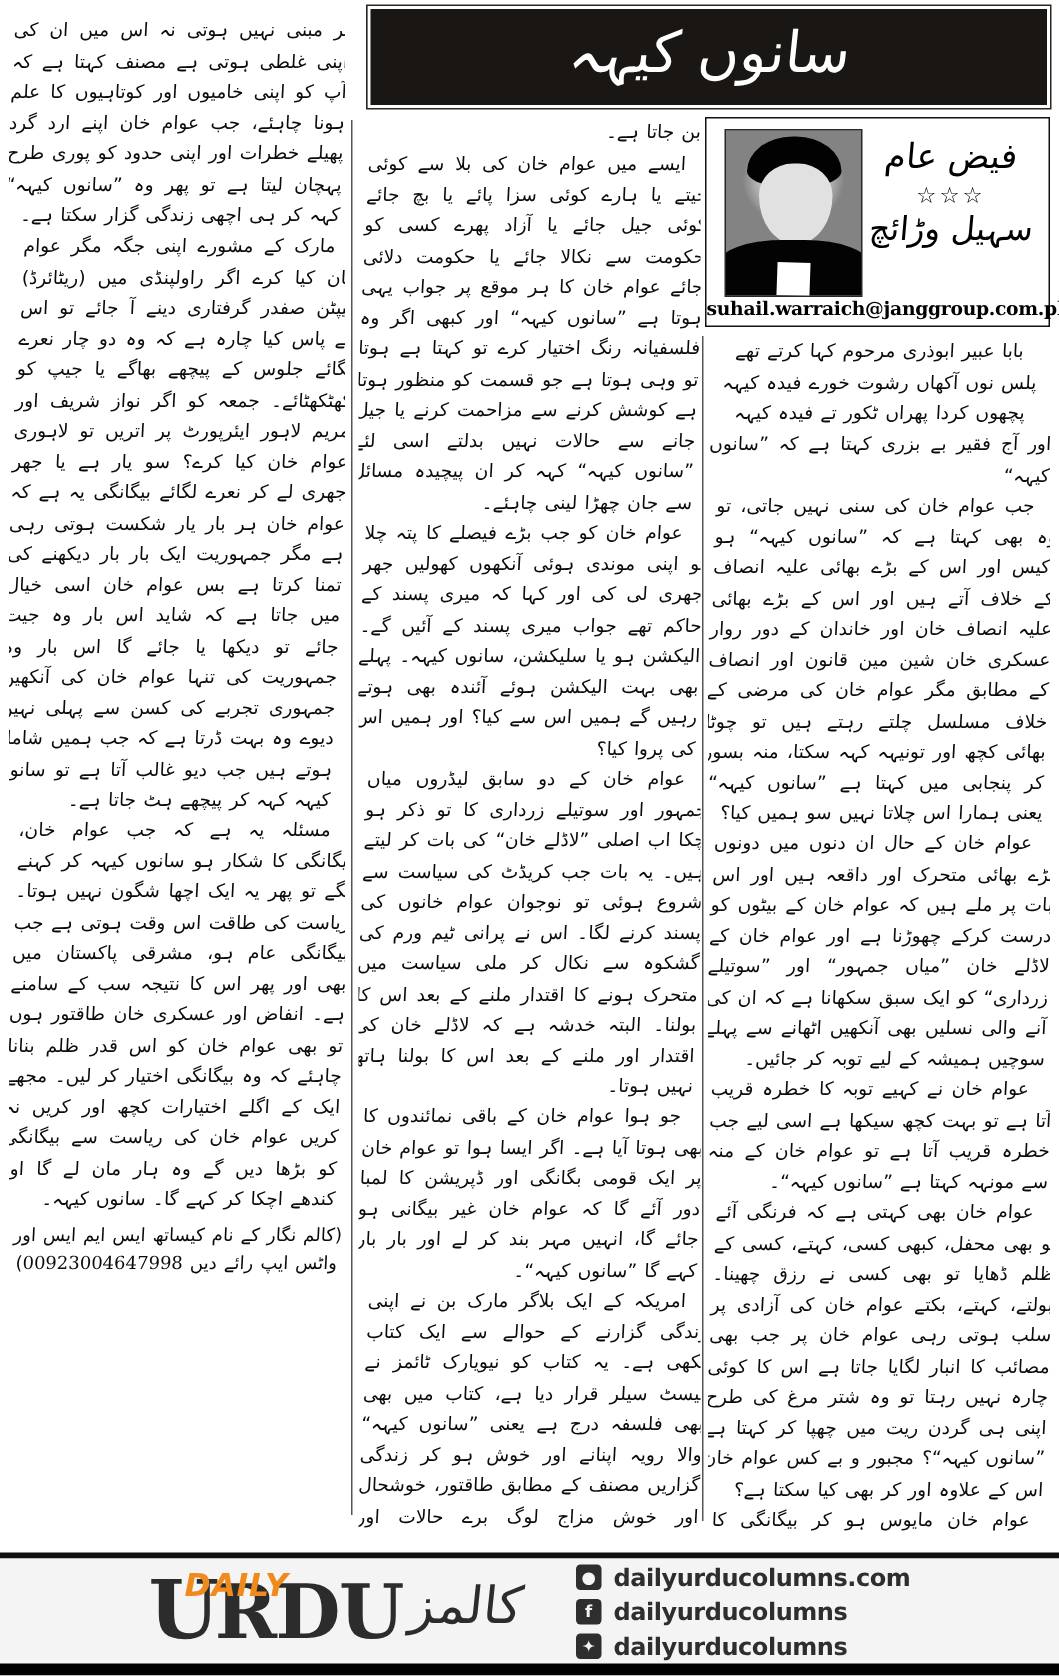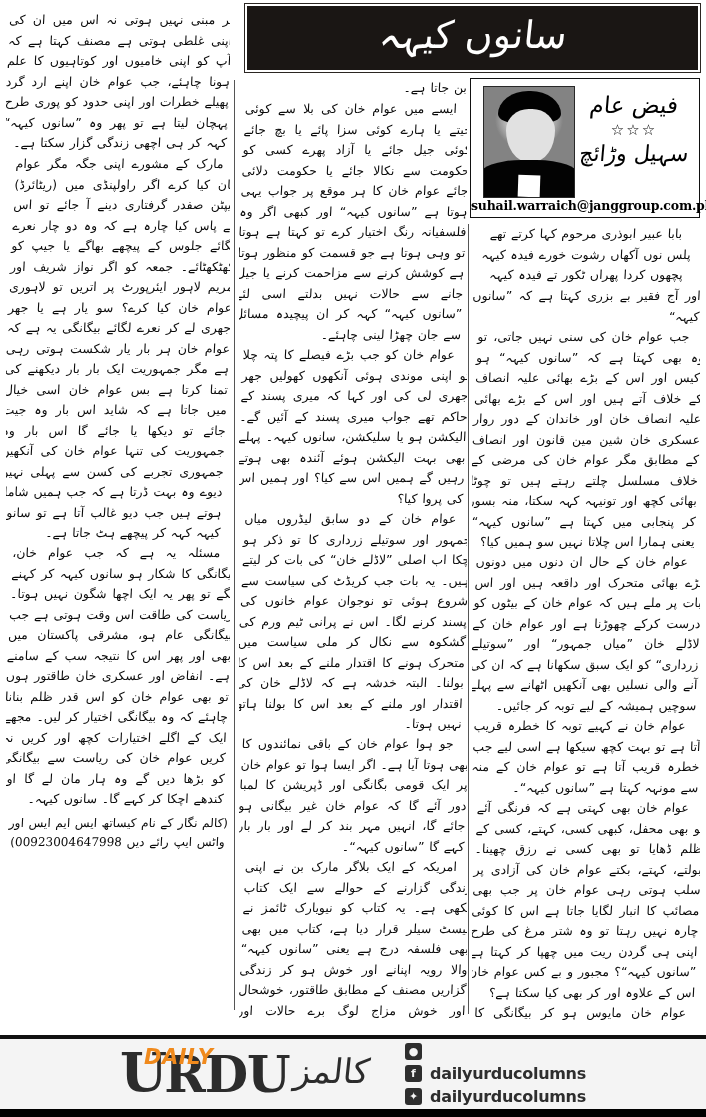--- a/index.html
+++ b/index.html
@@ -391,20 +391,21 @@
       <div class="brand-lockup">
         <span class="brand-u">U</span>
           <span class="brand-rdu">RDU</span>
         <span class="brand-daily">DAILY</span>
       </div>
       <div class="brand-urdu">کالمز</div>
     </div>
     <div class="socials">
       <div class="social-row">
         <span class="social-icon">●</span>
+        <span class="social-text">dailyurducolumns.com</span>
       </div>
       <div class="social-row">
         <span class="social-icon">f</span>
         <span class="social-text">dailyurducolumns</span>
       </div>
       <div class="social-row">
         <span class="social-icon">✦</span>
         <span class="social-text">dailyurducolumns</span>
       </div>
     </div>

